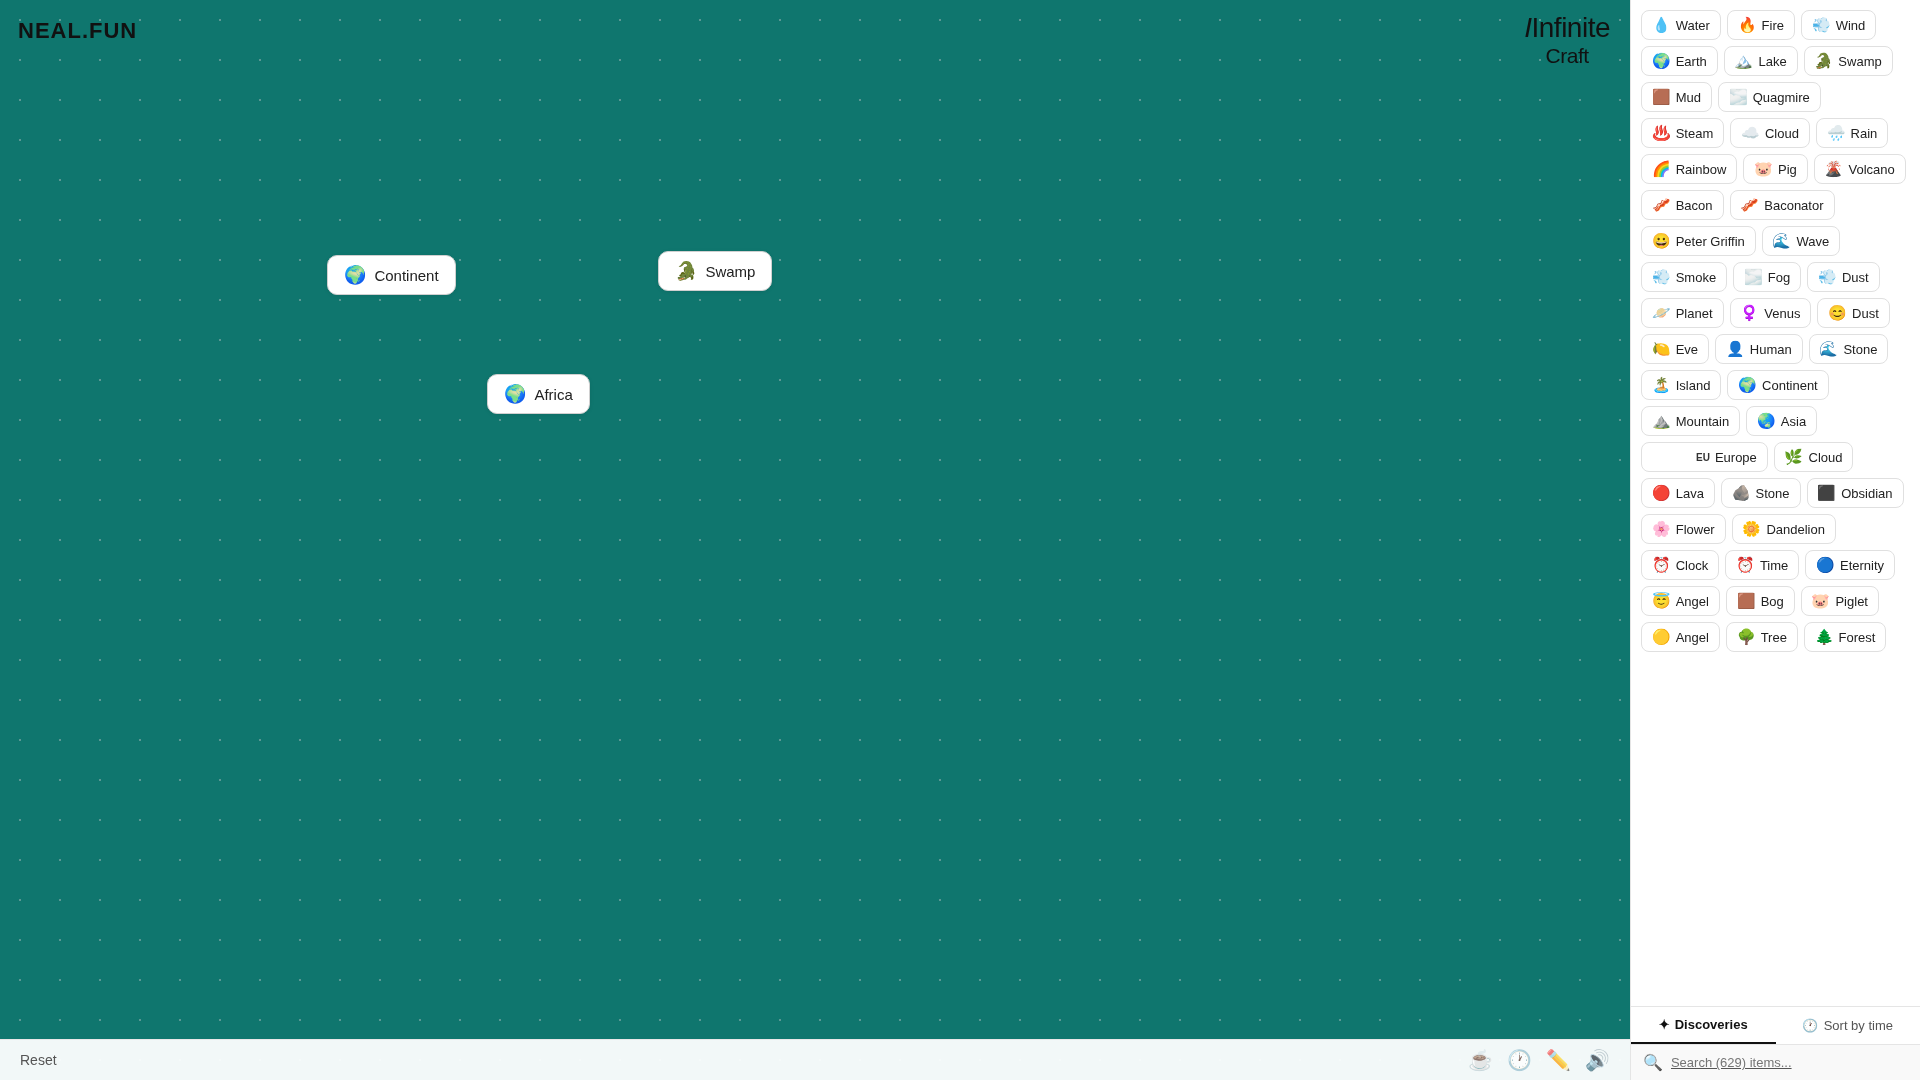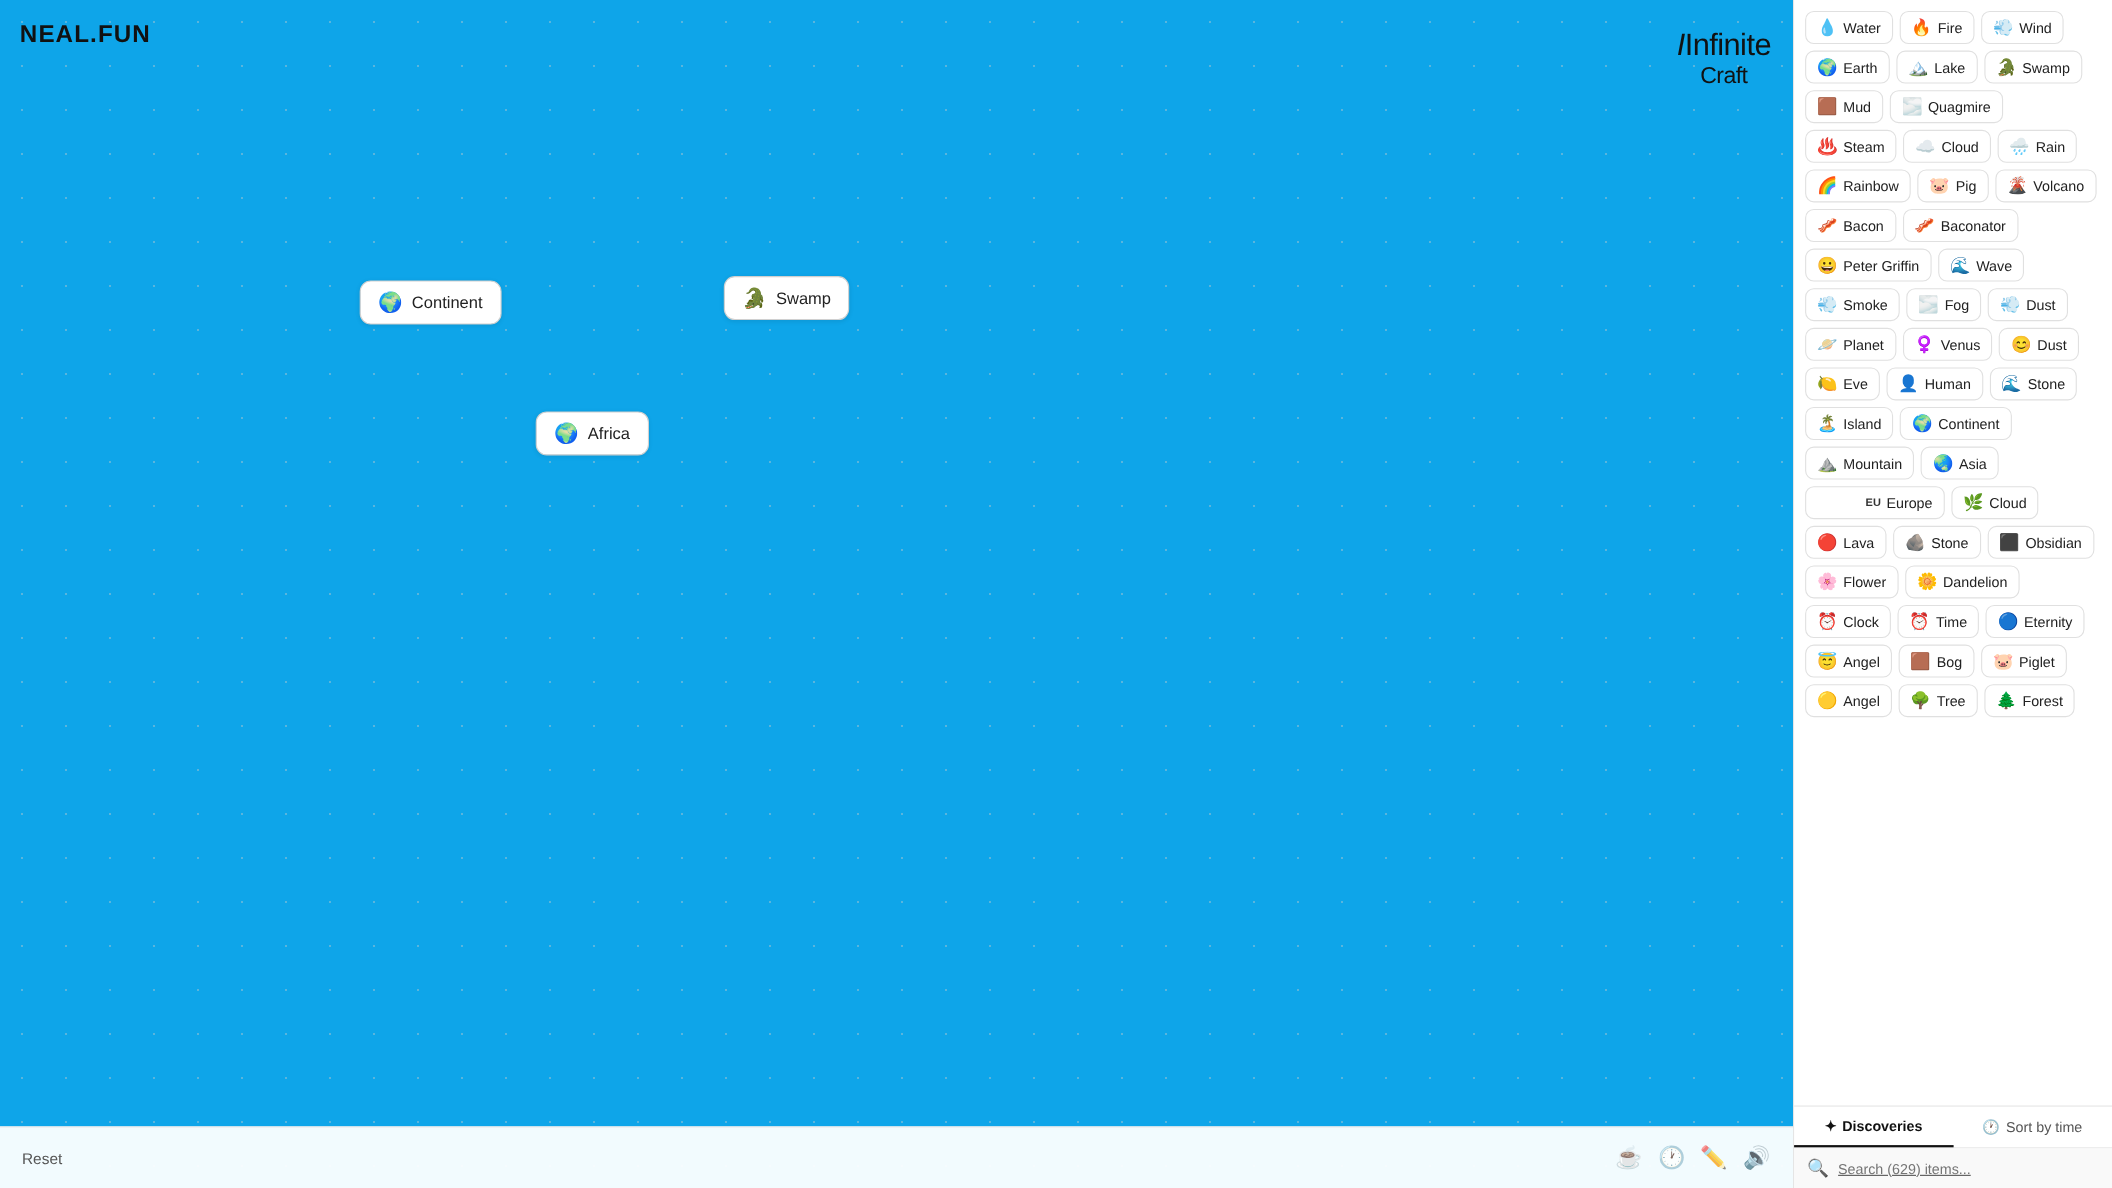--- a/index.html
+++ b/index.html
@@ -9,21 +9,21 @@
       overflow: hidden;
       font-family: -apple-system, BlinkMacSystemFont, 'Segoe UI', sans-serif;
       background: #fff;
       display: flex;
     }
 
     
     #canvas-area {
       flex: 1;
       position: relative;
-      background: #0ea5e9;
+      background: #0f766e;
       overflow: hidden;
     }
 
     
     #canvas-area::before {
       content: '';
       position: absolute;
       inset: 0;
       background-image: radial-gradient(circle, #ccc 1px, transparent 1px);
       background-size: 40px 40px;
@@ -38,21 +38,21 @@
       font-size: 22px;
       font-weight: 700;
       letter-spacing: 1px;
       color: #111;
       z-index: 10;
     }
 
     
     #infinite-craft-title {
       position: absolute;
-      top: 25px;
+      top: 12px;
       right: 20px;
       text-align: right;
       z-index: 10;
     }
     #infinite-craft-title .title-infinite {
       font-size: 28px;
       font-weight: 300;
       color: #111;
       letter-spacing: -0.5px;
     }
@@ -98,21 +98,21 @@
     .craft-node .node-emoji {
       font-size: 18px;
     }
 
     
     #bottom-toolbar {
       position: absolute;
       bottom: 0;
       left: 0;
       right: 0;
-      height: 56px;
+      height: 41px;
       background: rgba(255,255,255,0.95);
       border-top: 1px solid #e8e8e8;
       display: flex;
       align-items: center;
       padding: 0 20px;
       gap: 16px;
       z-index: 20;
     }
     #reset-btn {
       font-size: 14px;

